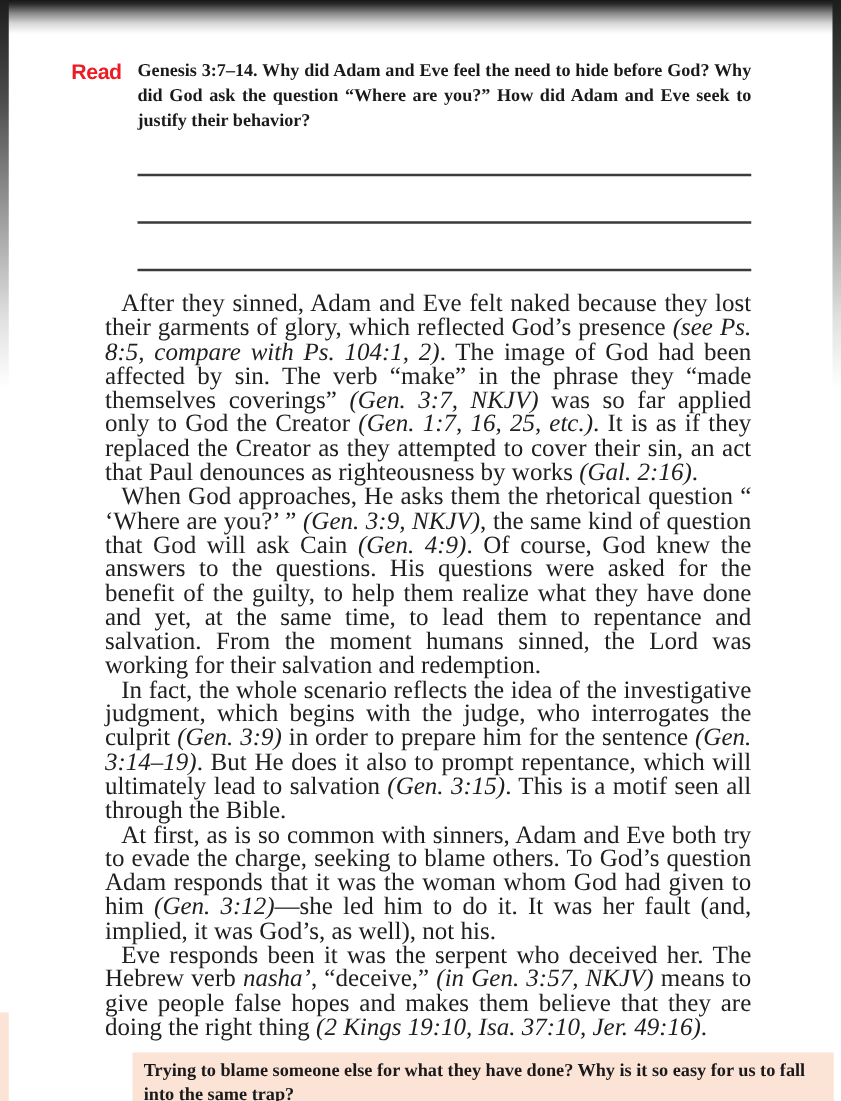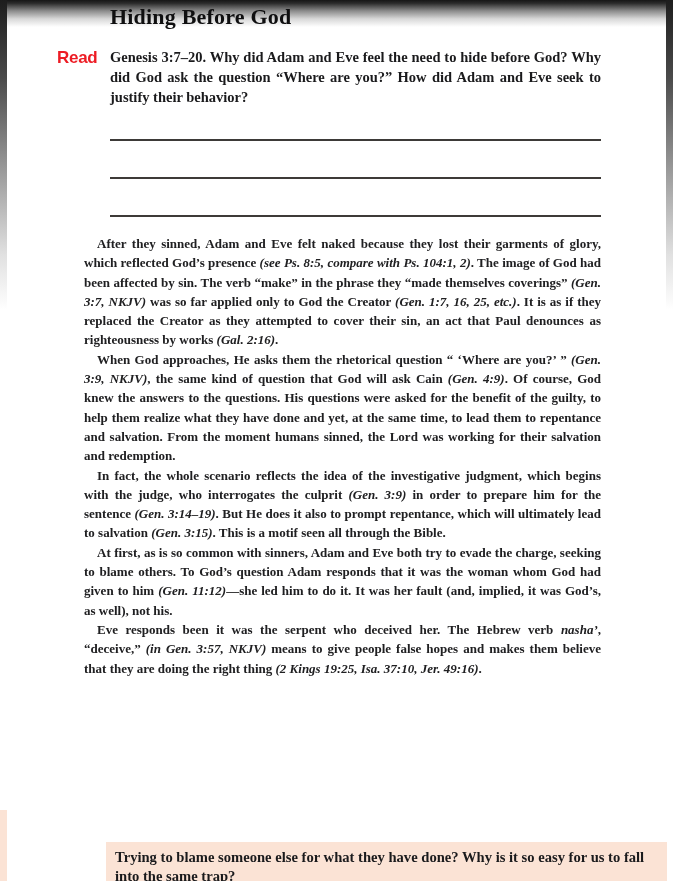--- a/index.html
+++ b/index.html
@@ -45,21 +45,21 @@
     text-align:justify;color:#1a1a1c;
   }
   .answer-lines{
     position:absolute;left:110px;top:139px;width:491px;
   }
   .answer-line{
     height:2px;background:var(--rule_line,#3d3a38);margin-bottom:36px;
   }
   .body-text{
     position:absolute;left:84px;top:234px;width:517px;
-    font-size:13px;line-height:19.3px;text-align:justify;font-weight:bold;
+    font-size:20px;line-height:19.3px;text-align:justify;
   }
   .body-text p{margin:0;text-indent:13px;}
   .question-box{
     position:absolute;left:106px;top:842px;width:561px;height:60px;
     background:var(--highlight_peach,#fbe3d5);
     box-sizing:border-box;
     padding:6px 14px 0 9px;
   }
   .question-box p{
     margin:0;font-size:14.6px;font-weight:700;line-height:19px;
@@ -68,37 +68,36 @@
 </style>
 </head>
 <body>
 
 <div class="page">
   <div class="top-shadow"></div>
   <div class="edge left"></div>
   <div class="edge right"></div>
   <div class="peach-strip"></div>
 
-  <h1 class="title">Hiding Before God</h1>
 
   <div class="read-block">
     <span class="read-label">Read</span>
-    <p class="read-text">Genesis 3:7–20. Why did Adam and Eve feel the need to hide before God? Why did God ask the question “Where are you?” How did Adam and Eve seek to justify their behavior?</p>
+    <p class="read-text">Genesis 3:7–14. Why did Adam and Eve feel the need to hide before God? Why did God ask the question “Where are you?” How did Adam and Eve seek to justify their behavior?</p>
   </div>
 
   <div class="answer-lines">
       <div class="answer-line"></div>
       <div class="answer-line"></div>
       <div class="answer-line"></div>
     </div>
 
   <div class="body-text">
       <p><span>After they sinned, Adam and Eve felt naked because they lost their garments of glory, which reflected God’s presence </span><i>(see Ps. 8:5, compare with Ps. 104:1, 2)</i><span>. The image of God had been affected by sin. The verb “make” in the phrase they “made themselves coverings” </span><i>(Gen. 3:7, NKJV)</i><span> was so far applied only to God the Creator </span><i>(Gen. 1:7, 16, 25, etc.)</i><span>. It is as if they replaced the Creator as they attempted to cover their sin, an act that Paul denounces as righteousness by works </span><i>(Gal. 2:16)</i><span>.</span></p>
       <p><span>When God approaches, He asks them the rhetorical question “ ‘Where are you?’ ” </span><i>(Gen. 3:9, NKJV)</i><span>, the same kind of question that God will ask Cain </span><i>(Gen. 4:9)</i><span>. Of course, God knew the answers to the questions. His questions were asked for the benefit of the guilty, to help them realize what they have done and yet, at the same time, to lead them to repentance and salvation. From the moment humans sinned, the Lord was working for their salvation and redemption.</span></p>
       <p><span>In fact, the whole scenario reflects the idea of the investigative judgment, which begins with the judge, who interrogates the culprit </span><i>(Gen. 3:9)</i><span> in order to prepare him for the sentence </span><i>(Gen. 3:14–19)</i><span>. But He does it also to prompt repentance, which will ultimately lead to salvation </span><i>(Gen. 3:15)</i><span>. This is a motif seen all through the Bible.</span></p>
-      <p><span>At first, as is so common with sinners, Adam and Eve both try to evade the charge, seeking to blame others. To God’s question Adam responds that it was the woman whom God had given to him </span><i>(Gen. 11:12)</i><span>—she led him to do it. It was her fault (and, implied, it was God’s, as well), not his.</span></p>
-      <p><span>Eve responds been it was the serpent who deceived her. The Hebrew verb </span><i>nasha’</i><span>, “deceive,” </span><i>(in Gen. 3:57, NKJV)</i><span> means to give people false hopes and makes them believe that they are doing the right thing </span><i>(2 Kings 19:25, Isa. 37:10, Jer. 49:16)</i><span>.</span></p>
+      <p><span>At first, as is so common with sinners, Adam and Eve both try to evade the charge, seeking to blame others. To God’s question Adam responds that it was the woman whom God had given to him </span><i>(Gen. 3:12)</i><span>—she led him to do it. It was her fault (and, implied, it was God’s, as well), not his.</span></p>
+      <p><span>Eve responds been it was the serpent who deceived her. The Hebrew verb </span><i>nasha’</i><span>, “deceive,” </span><i>(in Gen. 3:57, NKJV)</i><span> means to give people false hopes and makes them believe that they are doing the right thing </span><i>(2 Kings 19:10, Isa. 37:10, Jer. 49:16)</i><span>.</span></p>
     </div>
 
   <div class="question-box">
     <p>Trying to blame someone else for what they have done? Why is it so easy for us to fall into the same trap?</p>
   </div>
 </div>
 
 </body></html>

